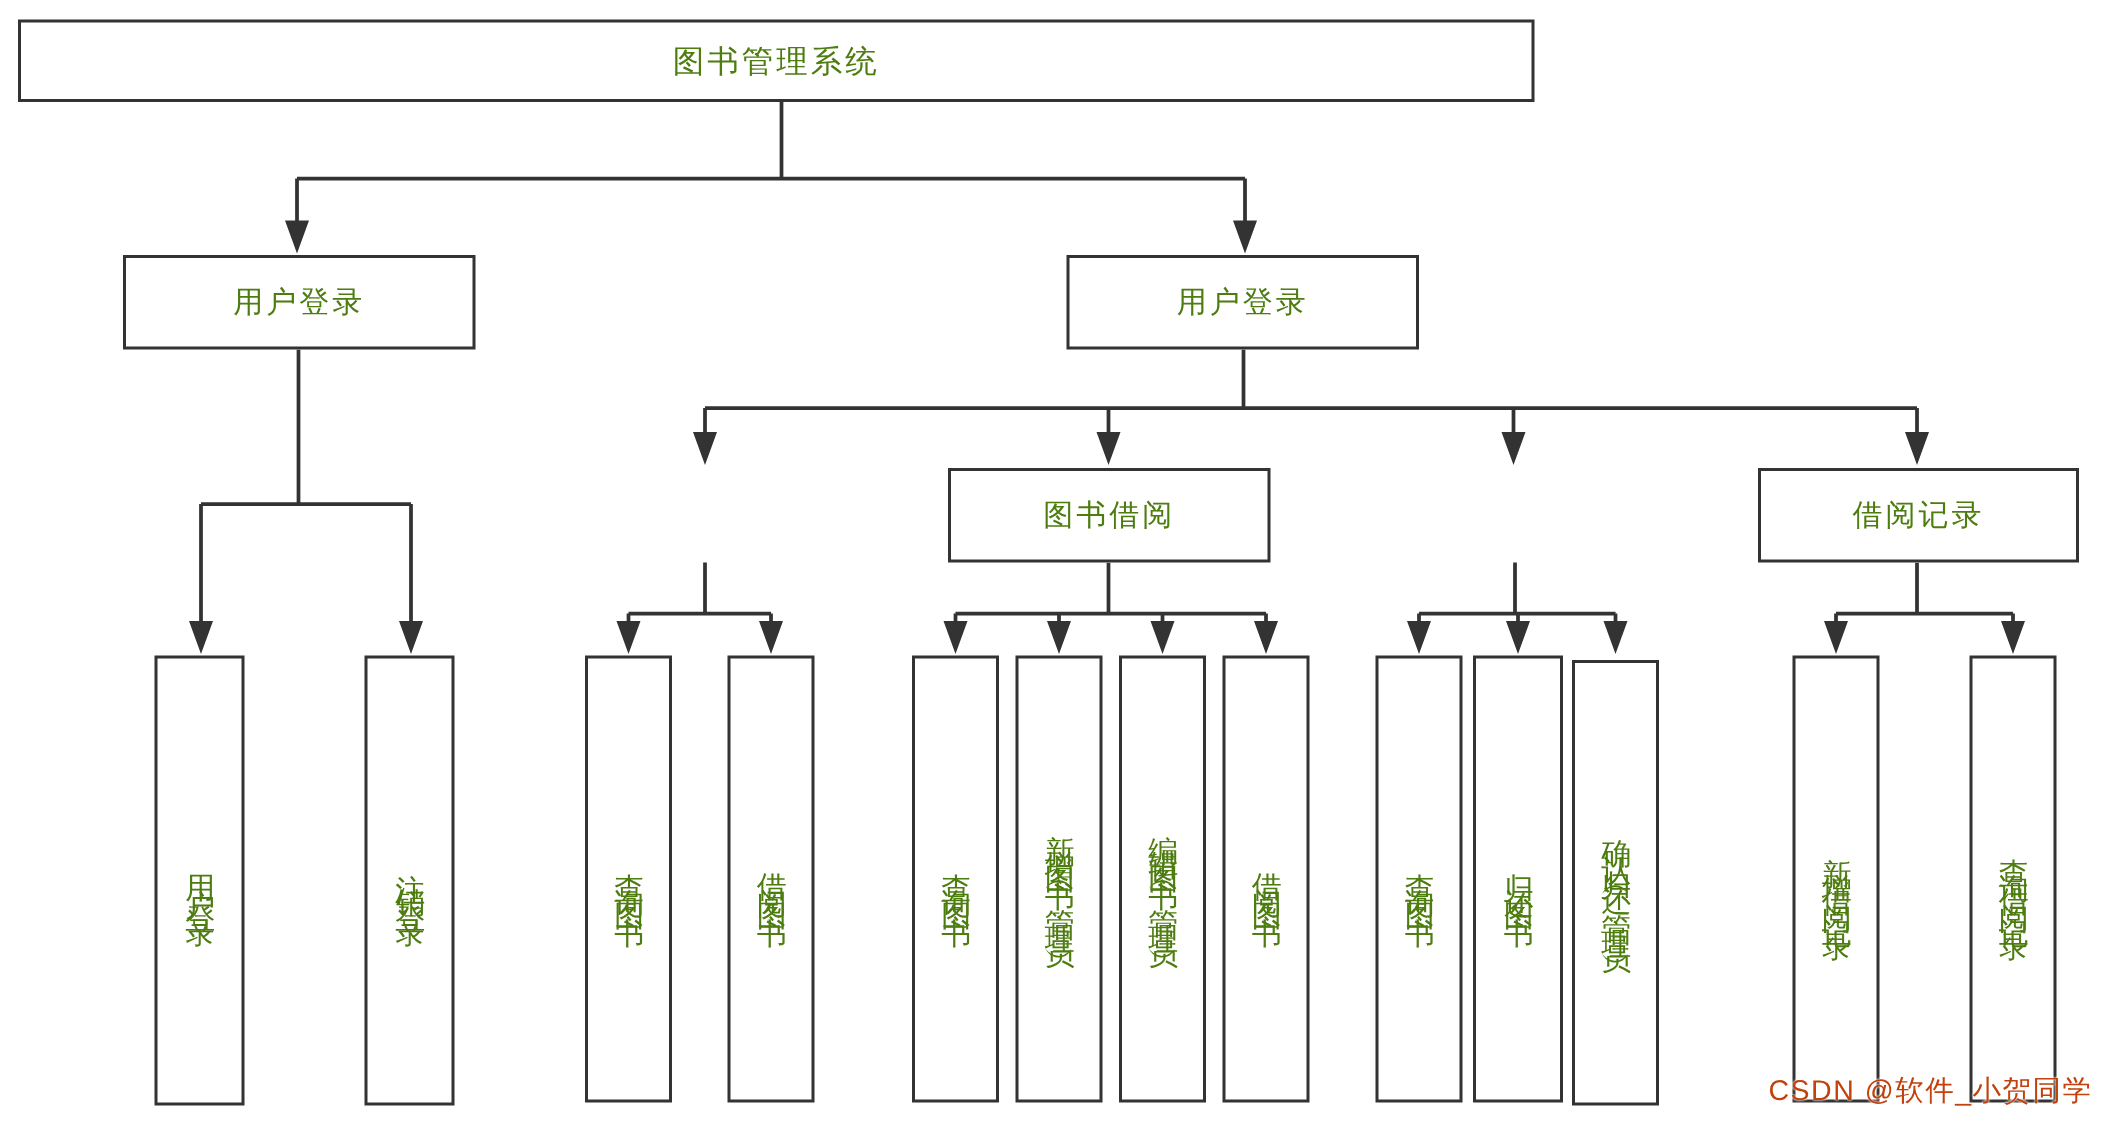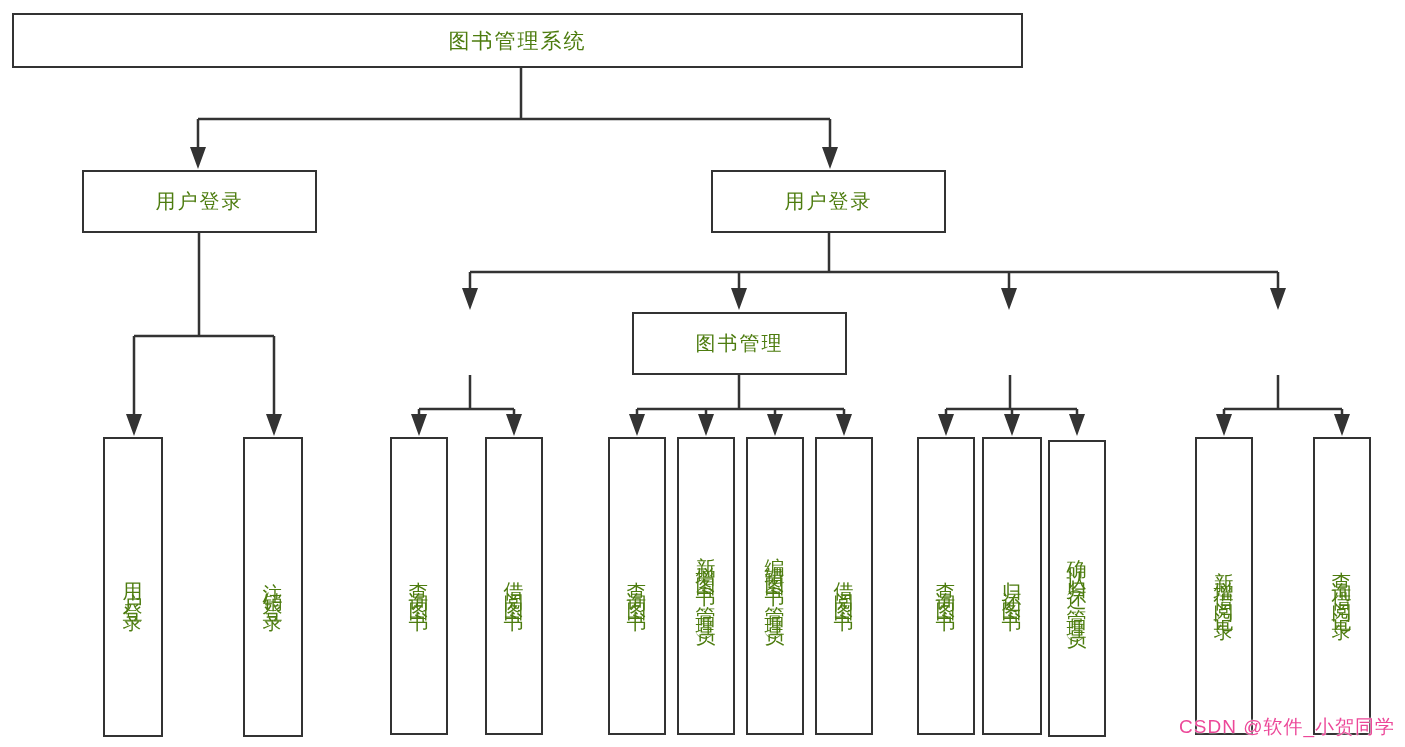--- a/index.html
+++ b/index.html
@@ -17,21 +17,21 @@
   }
   .h-label { font-size:20px; letter-spacing:2px; white-space:nowrap; }
   .root-label { font-size:21px; letter-spacing:2px; }
   .v-label {
     writing-mode:vertical-rl; text-orientation:mixed;
     font-size:20px; letter-spacing:10px; line-height:1.1;
     white-space:nowrap;
   }
   .watermark {
     position:absolute; right:10px; bottom:7px; z-index:5;
-    color:#ec4899; font-size:19px; letter-spacing:1px;
+    color:#c2410c; font-size:19px; letter-spacing:1px;
     text-shadow:0 0 2px #ffffff, 0 0 1px #ffffff;
     white-space:nowrap;
   }
 </style>
 </head>
 <body>
 
 <div class="canvas">
 
   <svg class="lines" width="1405" height="747" viewBox="0 0 1405 747">
@@ -64,21 +64,24 @@
   </div>
 
   <div class="box" style="left:82px; top:170px; width:235px; height:63px;">
     <span class="h-label">用户登录</span>
   </div>
   <div class="box" style="left:711px; top:170px; width:235px; height:63px;">
     <span class="h-label">用户登录</span>
   </div>
 
   <div class="box" style="left:632px; top:312px; width:215px; height:63px;">
-    <span class="h-label">图书管理</span>
+    <span class="h-label">图书借阅</span>
+  </div>
+  <div class="box" style="left:1172px; top:312px; width:214px; height:63px;">
+    <span class="h-label">借阅记录</span>
   </div>
 
   <div class="box" style="left:103px; top:437px; width:60px; height:300px;">
     <span class="v-label">用户登录</span>
   </div>
   <div class="box" style="left:243px; top:437px; width:60px; height:300px;">
     <span class="v-label">注销登录</span>
   </div>
 
   <div class="box" style="left:390px; top:437px; width:58px; height:298px;">

